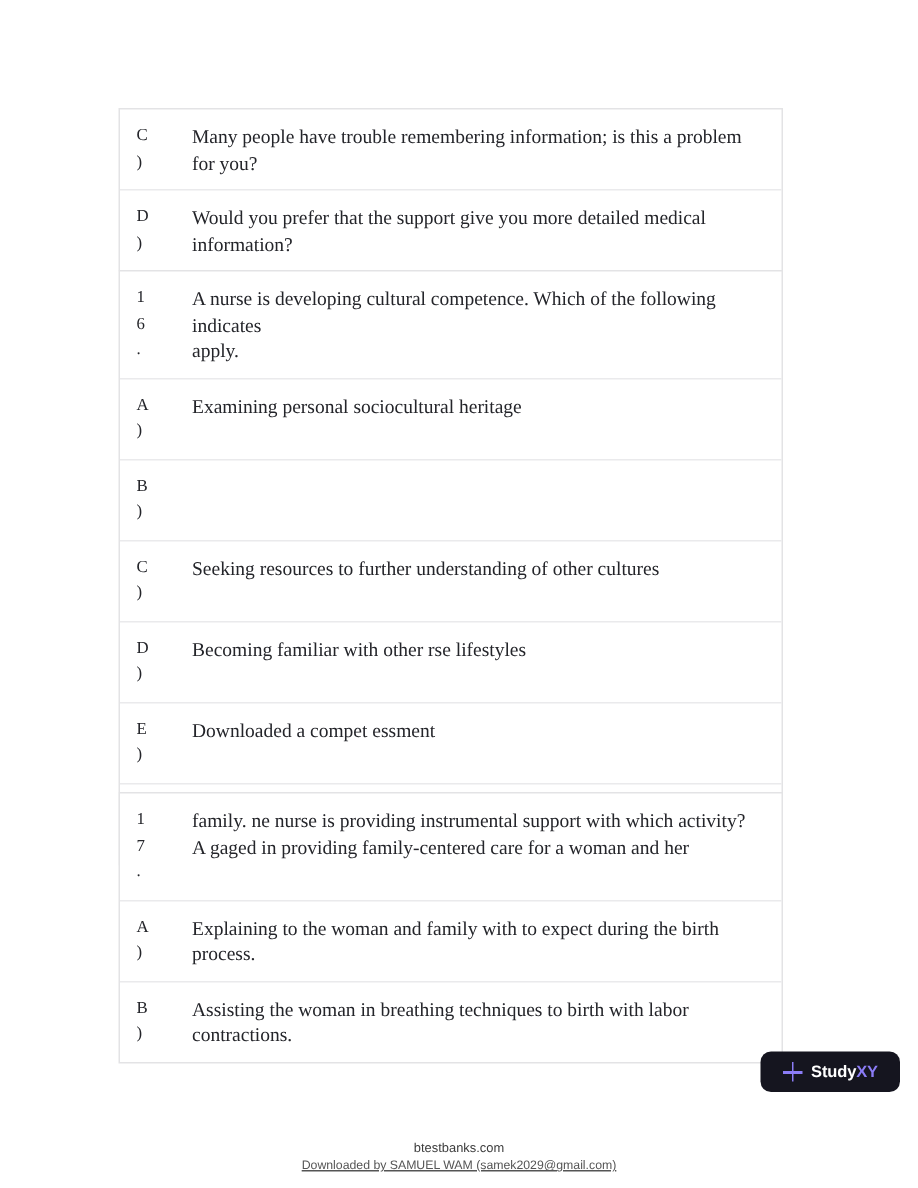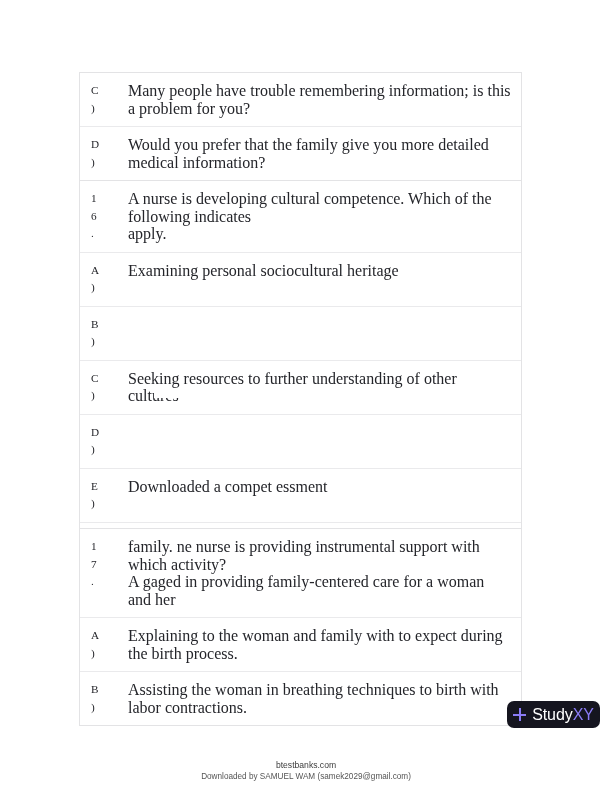--- a/index.html
+++ b/index.html
@@ -50,21 +50,21 @@
     color: #24252a;
     box-sizing: border-box;
   }
   .qlabel span {
     display: block;
   }
 
   .qtext {
     flex: 1 1 auto;
     padding: 9px 10px 9px 2px;
-    font-size: 16px;
+    font-size: 13px;
     line-height: 17.5px;
     color: #24252a;
     box-sizing: border-box;
     position: relative;
   }
   .qtext p {
     margin: 0;
   }
 
   
@@ -101,22 +101,22 @@
     background: #8b7cf6;
   }
   .brand-plus::before {
     left: 6px; top: 0; width: 1.6px; height: 13px;
   }
   .brand-plus::after {
     top: 6px; left: 0; height: 1.6px; width: 13px;
   }
   .brand-text {
     font-family: "Liberation Sans", "DejaVu Sans", sans-serif;
-    font-size: 16px;
-    font-weight: normal;
+    font-size: 11px;
+    font-weight: bold;
     letter-spacing: -0.1px;
     white-space: nowrap;
   }
   .brand-study { color: #ffffff; }
   .brand-xy { color: #8b7cf6; }
 
   
   .footer {
     position: absolute;
     left: 0;
@@ -127,20 +127,21 @@
   }
   .footer-site {
     font-size: 8.6px;
     color: #3c3c3c;
     line-height: 11px;
   }
   .footer-dl {
     font-size: 8.2px;
     color: #555555;
     line-height: 11px;
+    text-decoration: underline;
   }
 </style>
 </head>
 <body>
 
 <div class="page">
 
   <div class="qtable" style="top:72px;">
 
     <div class="qrow">
@@ -152,21 +153,21 @@
         <p>Many people have trouble remembering information; is this a problem for you?</p>
       </div>
     </div>
 
     <div class="qrow">
       <div class="qlabel">
         <span>D</span>
         <span>)</span>
       </div>
       <div class="qtext">
-        <p>Would you prefer that the family give you more detailed medical information?</p>
+        <p>Would you prefer that the support give you more detailed medical information?</p>
       </div>
     </div>
 
   </div>
 
   <div class="qtable" style="top:180px;">
 
     <div class="qrow">
       <div class="qlabel">
         <span>1</span>
@@ -205,20 +206,25 @@
         <p>Seeking resources to further understanding of other cultures</p>
         <div class="redact" style="left:28px; top:28px; width:170px; height:9px;"></div>
       </div>
     </div>
 
     <div class="qrow">
       <div class="qlabel">
         <span>D</span>
         <span>)</span>
       </div>
+      <div class="qtext">
+        <p>Becoming familiar with other                         rse lifestyles</p>
+        <div class="redact" style="left:28px; top:27px; width:114px; height:10px;"></div>
+        <div class="redact" style="left:185px; top:27px; width:165px; height:10px;"></div>
+      </div>
     </div>
 
     <div class="qrow">
       <div class="qlabel">
         <span>E</span>
         <span>)</span>
       </div>
       <div class="qtext">
         <p>Downloaded a compet                 essment</p>
         <div class="redact" style="left:0px; top:27px; width:80px; height:10px;"></div>

